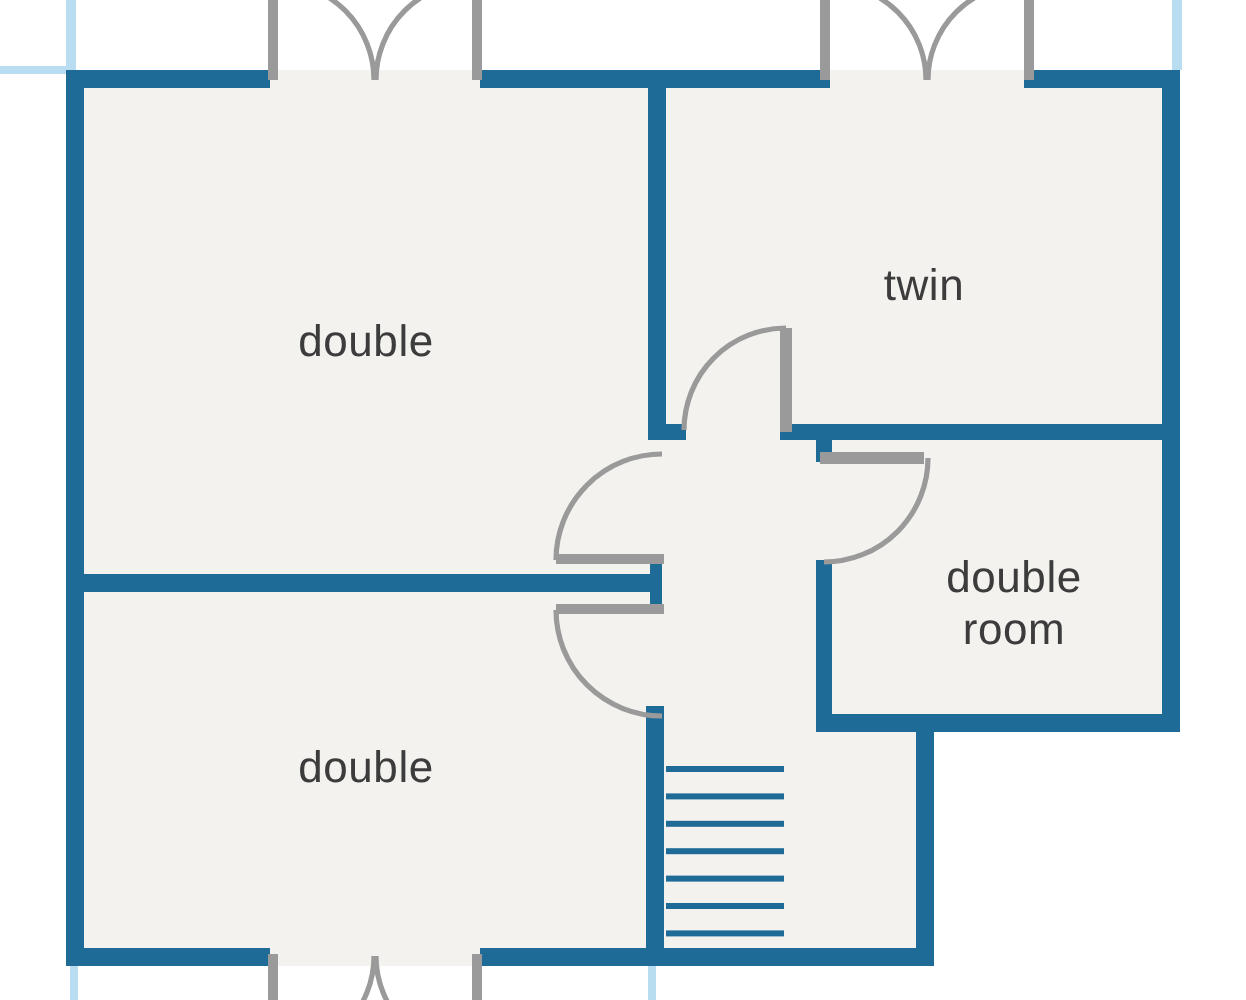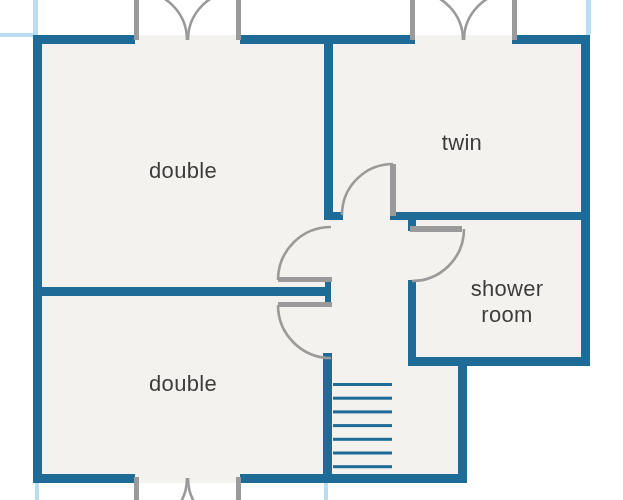--- a/index.html
+++ b/index.html
@@ -124,14 +124,14 @@
       <rect class="accent" x="0" y="33" width="33" height="4"></rect>
       <rect class="accent" x="586" y="0" width="5" height="35"></rect>
       <rect class="accent" x="35" y="483" width="4" height="17"></rect>
       <rect class="accent" x="324" y="483" width="4" height="17"></rect>
     </g>
   </svg>
 
   <div class="room-label lbl-double-top">double</div>
   <div class="room-label lbl-twin">twin</div>
   <div class="room-label lbl-double-bottom">double</div>
-  <div class="room-label lbl-shower">shower room</div>
+  <div class="room-label lbl-shower">double room</div>
 </div>
 
 </body></html>

